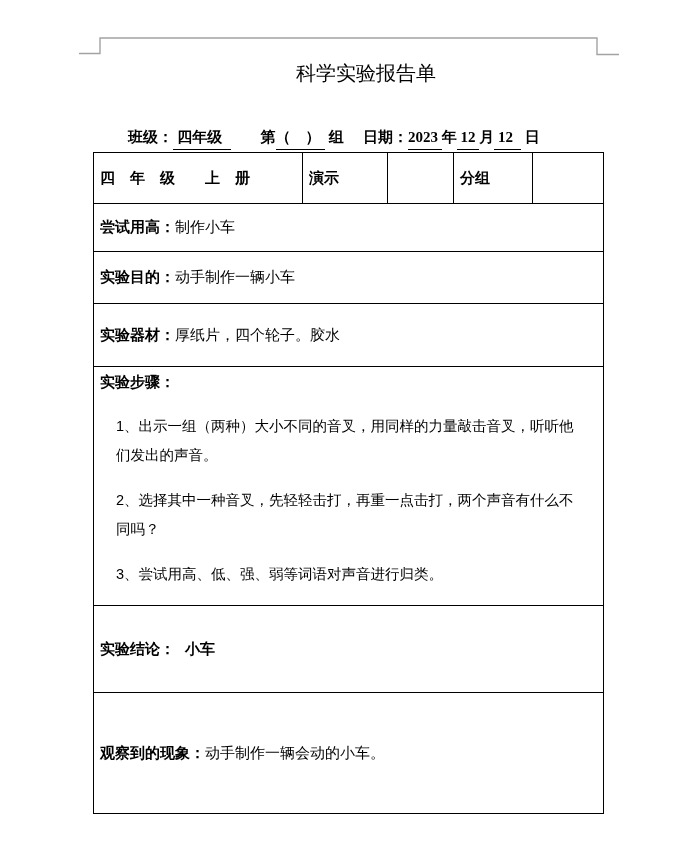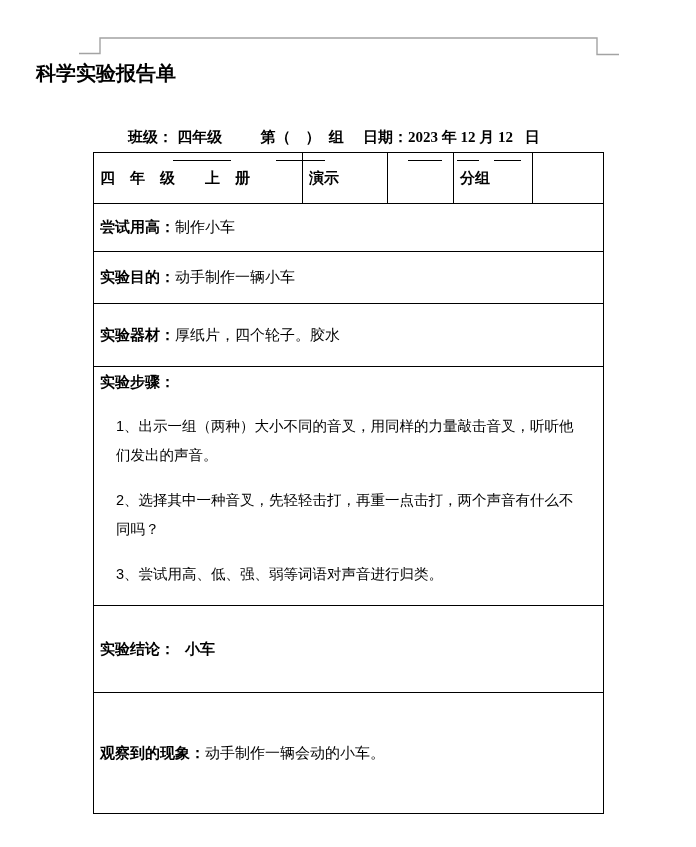--- a/index.html
+++ b/index.html
@@ -3,28 +3,28 @@
 <meta charset="utf-8">
 <style>
   html,body{margin:0;padding:0;}
   body{
     width:696px;height:847px;background:#ffffff;position:relative;
     font-family:"Liberation Sans","DejaVu Sans",sans-serif;color:#000;
     overflow:hidden;
   }
   .edge-marks{position:absolute;left:0;top:0;}
   .title{
-    margin:60px 0 0 0;padding-left:36px;
-    font-size:20px;line-height:26px;font-weight:bold;
+    margin:60px 0 0 0;padding-left:36px;text-align:center;
+    font-size:20px;line-height:26px;font-weight:normal;
   }
   .meta{
     margin:41px 0 0 128px;font-size:15px;line-height:20px;font-weight:bold;
     white-space:nowrap;
   }
-  .meta .u{border-bottom:1.5px solid #000;padding-bottom:15px;}
+  .meta .u{border-bottom:1.5px solid #000;padding-bottom:4px;}
   .meta .num{font-family:"Liberation Serif","DejaVu Serif",serif;text-align:center;}
   table.report{
     margin:5px 0 0 93px;border-collapse:collapse;table-layout:fixed;
     width:510px;font-size:15px;
   }
   table.report td{
     border:1.5px solid #000;vertical-align:middle;padding:0 4px 0 6px;
     overflow:hidden;
   }
   .b{font-weight:bold;}

